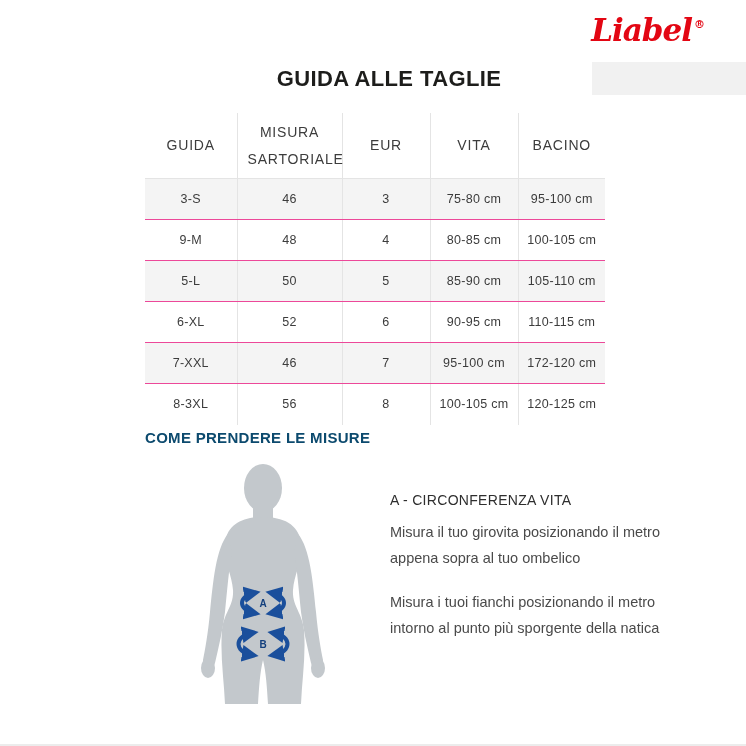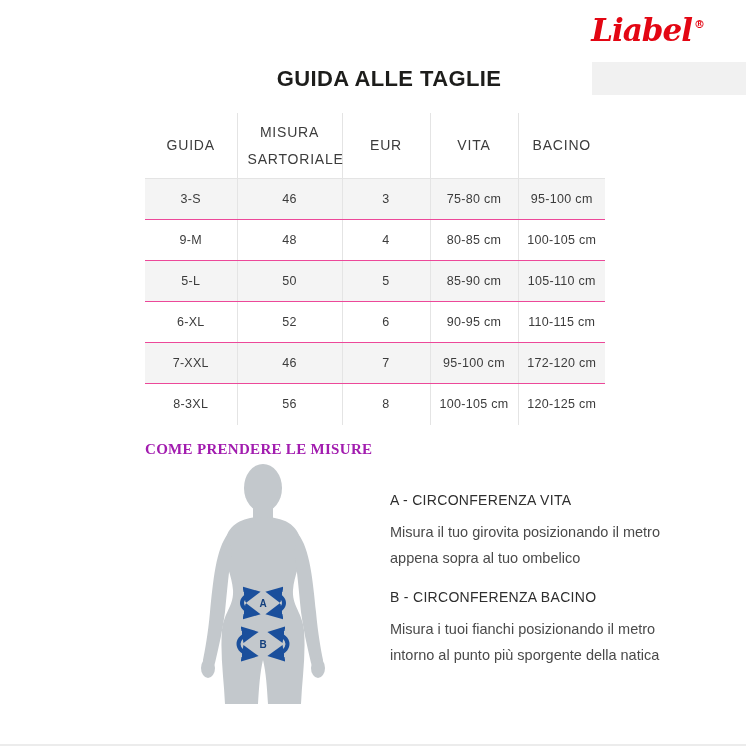--- a/index.html
+++ b/index.html
@@ -34,22 +34,22 @@
   .size-table td {
     font-size:12.5px; letter-spacing:0.3px; color:#3c3c3c;
     text-align:center; vertical-align:middle; height:41px; padding:4px 6px;
   }
   .size-table th:not(:last-child), .size-table td:not(:last-child) { border-right:1px solid #e4e4e4; }
   .size-table thead th { border-bottom:1px solid #e4e4e4; }
   .size-table tbody tr:not(:last-child) td { border-bottom:1px solid #ec4899; }
   .size-table tbody tr:nth-child(odd) { background:#f4f4f4; }
 
   .measure-heading {
-    position:absolute; top:441px; left:145px;
-    font-size:15px; font-weight:bold; color:#a21caf; letter-spacing:0.3px;font-family:Liberation Serif, serif;
+    position:absolute; top:429px; left:145px;
+    font-size:15px; font-weight:bold; color:#0c4a6e; letter-spacing:0.3px;
   }
 
   .figure-svg { position:absolute; top:462px; left:178px; }
 
   .measure-col { position:absolute; top:492px; left:390px; width:288px; }
   .m-label { font-size:14px; color:#2e2e2e; letter-spacing:0.3px; margin-bottom:11px; }
   .m-text { font-size:14.5px; color:#4a4a4a; line-height:1.8; margin-bottom:18px; }
 </style>
 </head>
 <body>
@@ -172,19 +172,18 @@
       <path d="M 74,171 C 56,174 56,190 74,193" marker-start="url(#ah)" marker-end="url(#ah)"></path>
       <path d="M 96,171 C 114,174 114,190 96,193" marker-start="url(#ah)" marker-end="url(#ah)"></path>
     </g>
     <text x="85" y="145" text-anchor="middle" font-size="10" font-weight="bold" fill="#123f7d" font-family="Liberation Sans, sans-serif">A</text>
     <text x="85" y="186" text-anchor="middle" font-size="10" font-weight="bold" fill="#123f7d" font-family="Liberation Sans, sans-serif">B</text>
   </svg>
 
   <div class="measure-col">
     <div class="m-label">A - CIRCONFERENZA VITA</div>
     <div class="m-text">Misura il tuo girovita posizionando il metro appena sopra al tuo ombelico</div>
-    <div class="m-label">B - CIRCONFERENZA BACINO</div>
     <div class="m-text">Misura i tuoi fianchi posizionando il metro intorno al punto più sporgente della natica</div>
   </div>
 
   <div class="bottom-line"></div>
 
 </div>
 
 </body></html>

